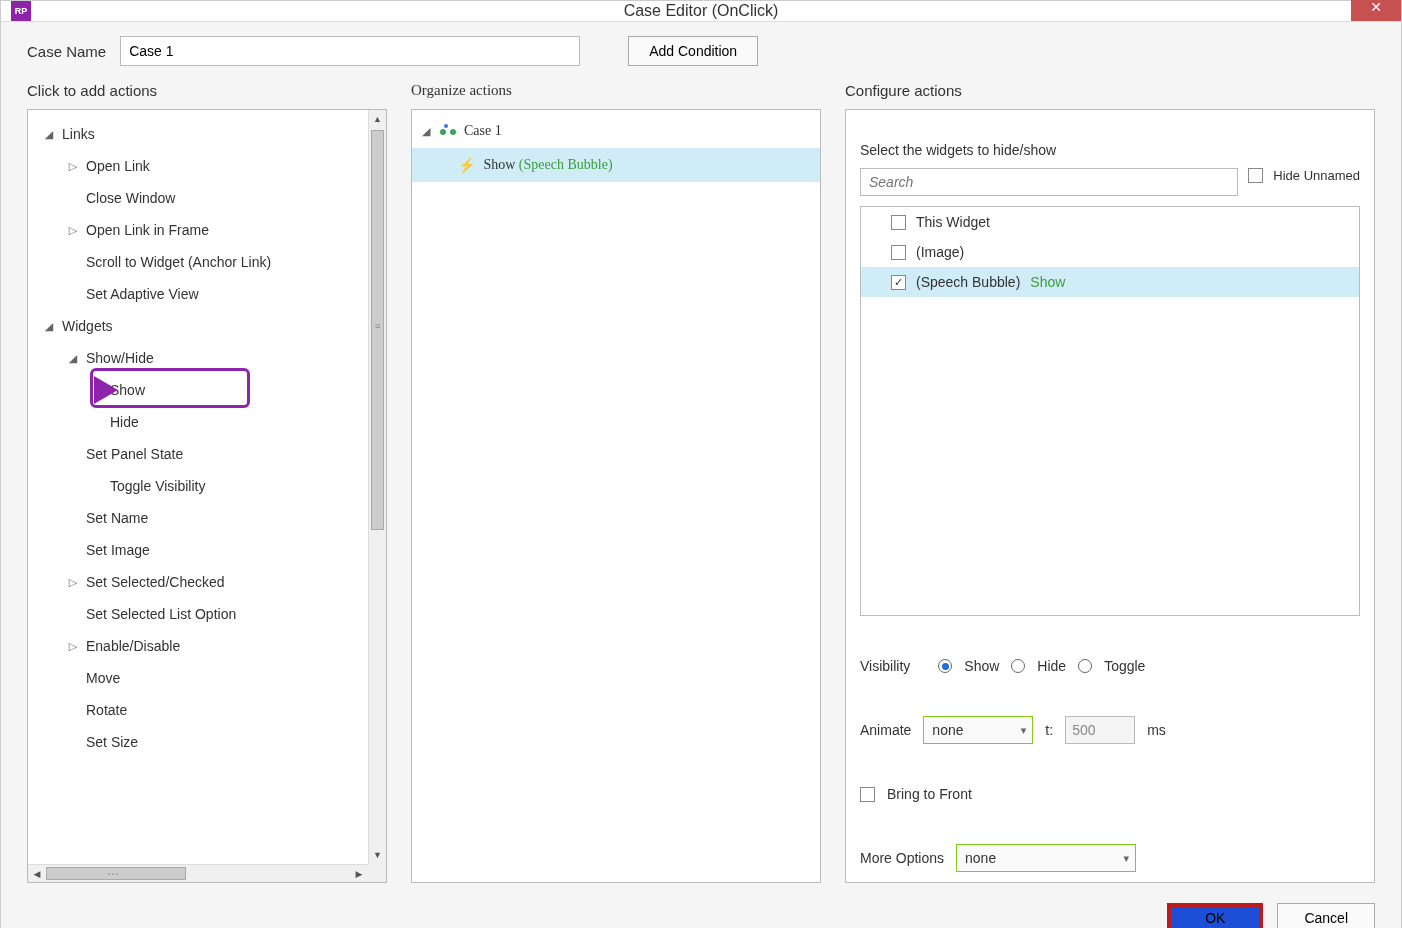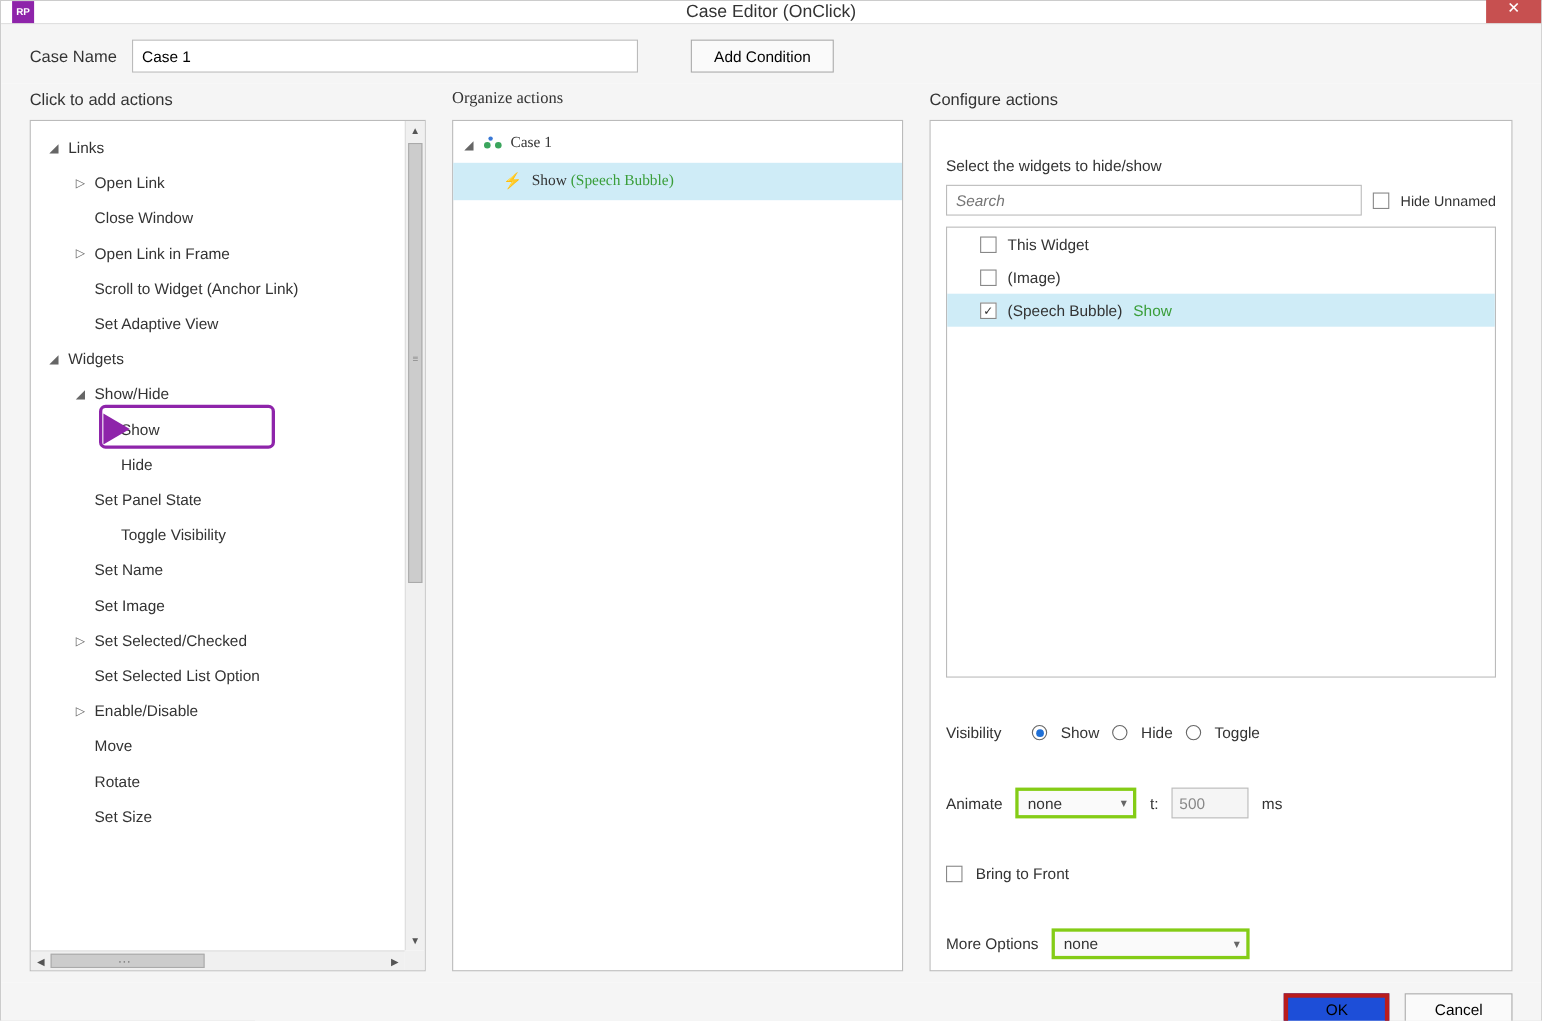--- a/index.html
+++ b/index.html
@@ -190,37 +190,37 @@
   .org-row .case-icon {
     width:16px;height:14px;margin-right:8px;position:relative;
   }
   .org-row .case-icon::before{content:"";position:absolute;left:0;top:5px;width:6px;height:6px;border-radius:50%;background:#3ba55d;}
   .org-row .case-icon::after{content:"";position:absolute;right:0;top:5px;width:6px;height:6px;border-radius:50%;background:#3ba55d;}
   .org-row .case-icon span{position:absolute;left:4px;top:0;width:4px;height:4px;border-radius:50%;background:#3978d6;}
   .org-row .bolt { color:#888; margin-right:8px; font-size:14px;}
   .green { color: #3a9e3a; }
   
   .config-inner { padding: 10px 14px; display:flex; flex-direction:column; gap:10px; height:100%; }
-  .widget-row { display:flex; align-items:center; gap:10px; }
+  .widget-row { display:flex; gap:10px; }
   .search-input {
     flex:1; height:28px; border:1px solid #bbb; padding:0 8px;
     font-style: italic; color:#888; font-size:14px;
   }
   .chk { width:15px;height:15px;border:1px solid #888;background:#fff;display:inline-flex;align-items:center;justify-content:center;font-size:11px;color:#333;flex:none;}
   .chk.checked::after{content:"✓";}
   .widget-list {
     border:1px solid #bbb; height:410px; overflow:hidden; background:#fff;
   }
   .wl-row { display:flex; align-items:center; height:30px; padding-left:30px; gap:10px; font-size:14px;}
   .wl-row.selected { background:#cfecf7; }
   .formrow { display:flex; align-items:center; gap:12px; font-size:14px;margin-top:32px; }
   .radio { width:14px;height:14px;border:1px solid #666;border-radius:50%;display:inline-flex;align-items:center;justify-content:center;flex:none;}
   .radio.checked::after{content:"";width:7px;height:7px;border-radius:50%;background:#1e6fd6;}
   .select {
-    height:28px;border:3px solid #84cc16;background:#fafafa;padding:0 22px 0 8px;
+    height:28px;border:1px solid #84cc16;background:#fafafa;padding:0 22px 0 8px;
     display:inline-flex;align-items:center;position:relative;font-size:14px;min-width:110px;
   }
   .select::after{content:"▾";position:absolute;right:6px;color:#666;font-size:11px;}
   .num-input{height:28px;width:70px;border:1px solid #bbb;background:#f5f5f5;color:#888;padding:0 6px;font-size:14px;}
   .footer {
     display:flex; justify-content:flex-end; gap:14px;
     padding: 10px 26px 16px 26px;
     background:#f5f5f5;
   }
   .btn.primary { border:4px solid #b91c1c; background:#1d4ed8; padding: 0 34px;}

